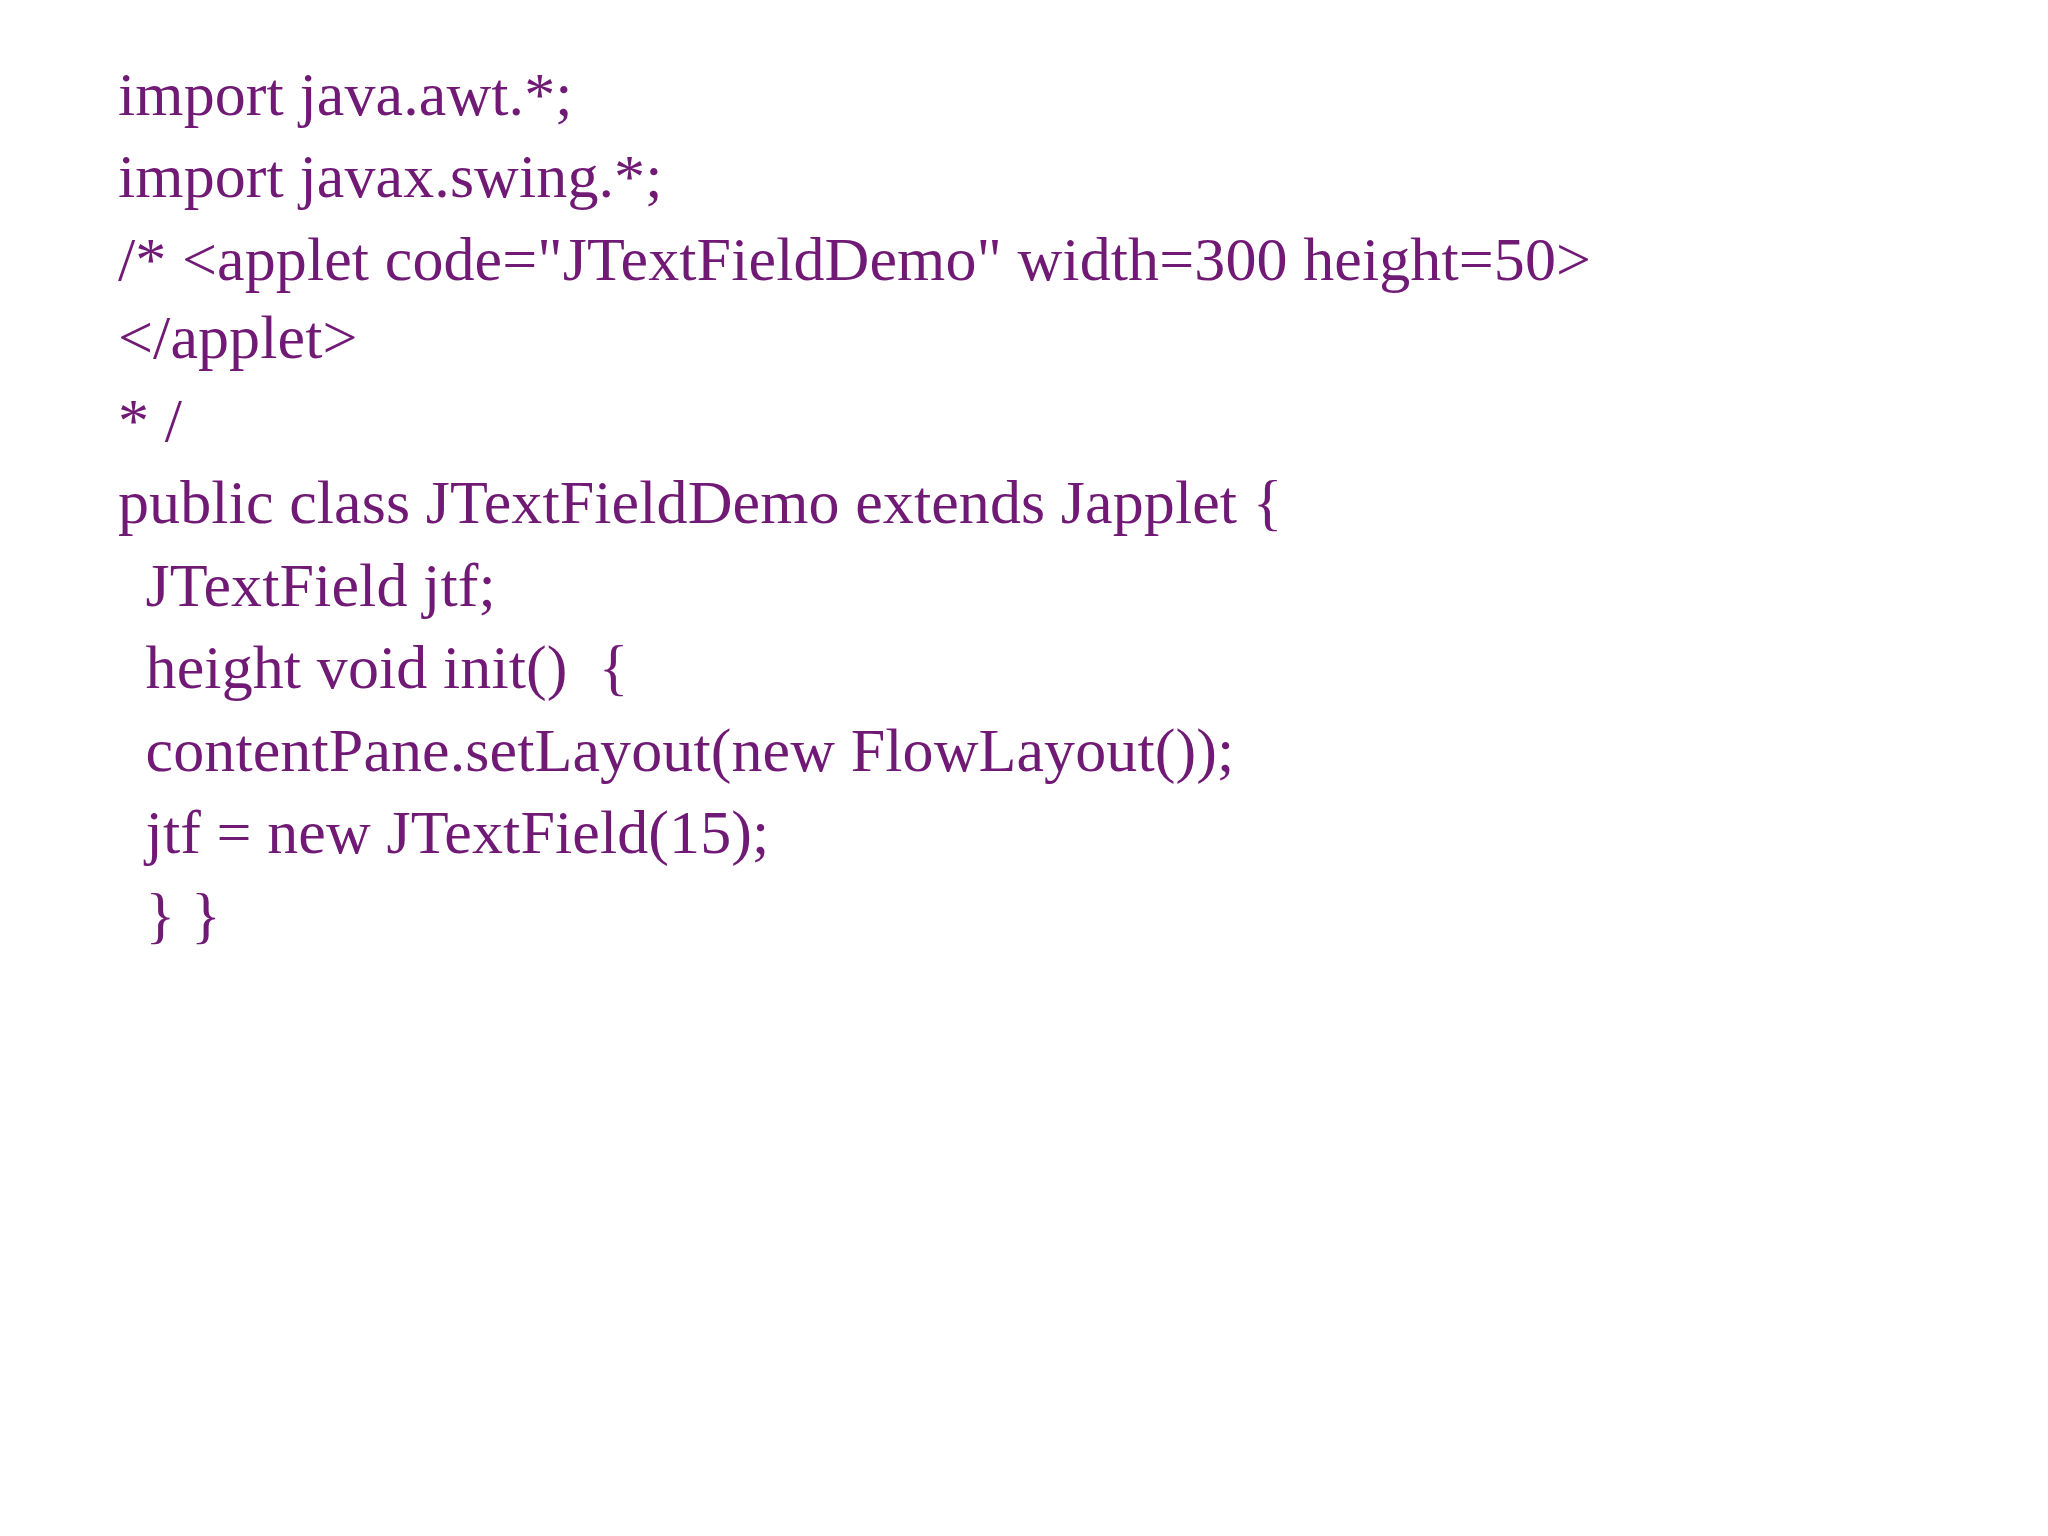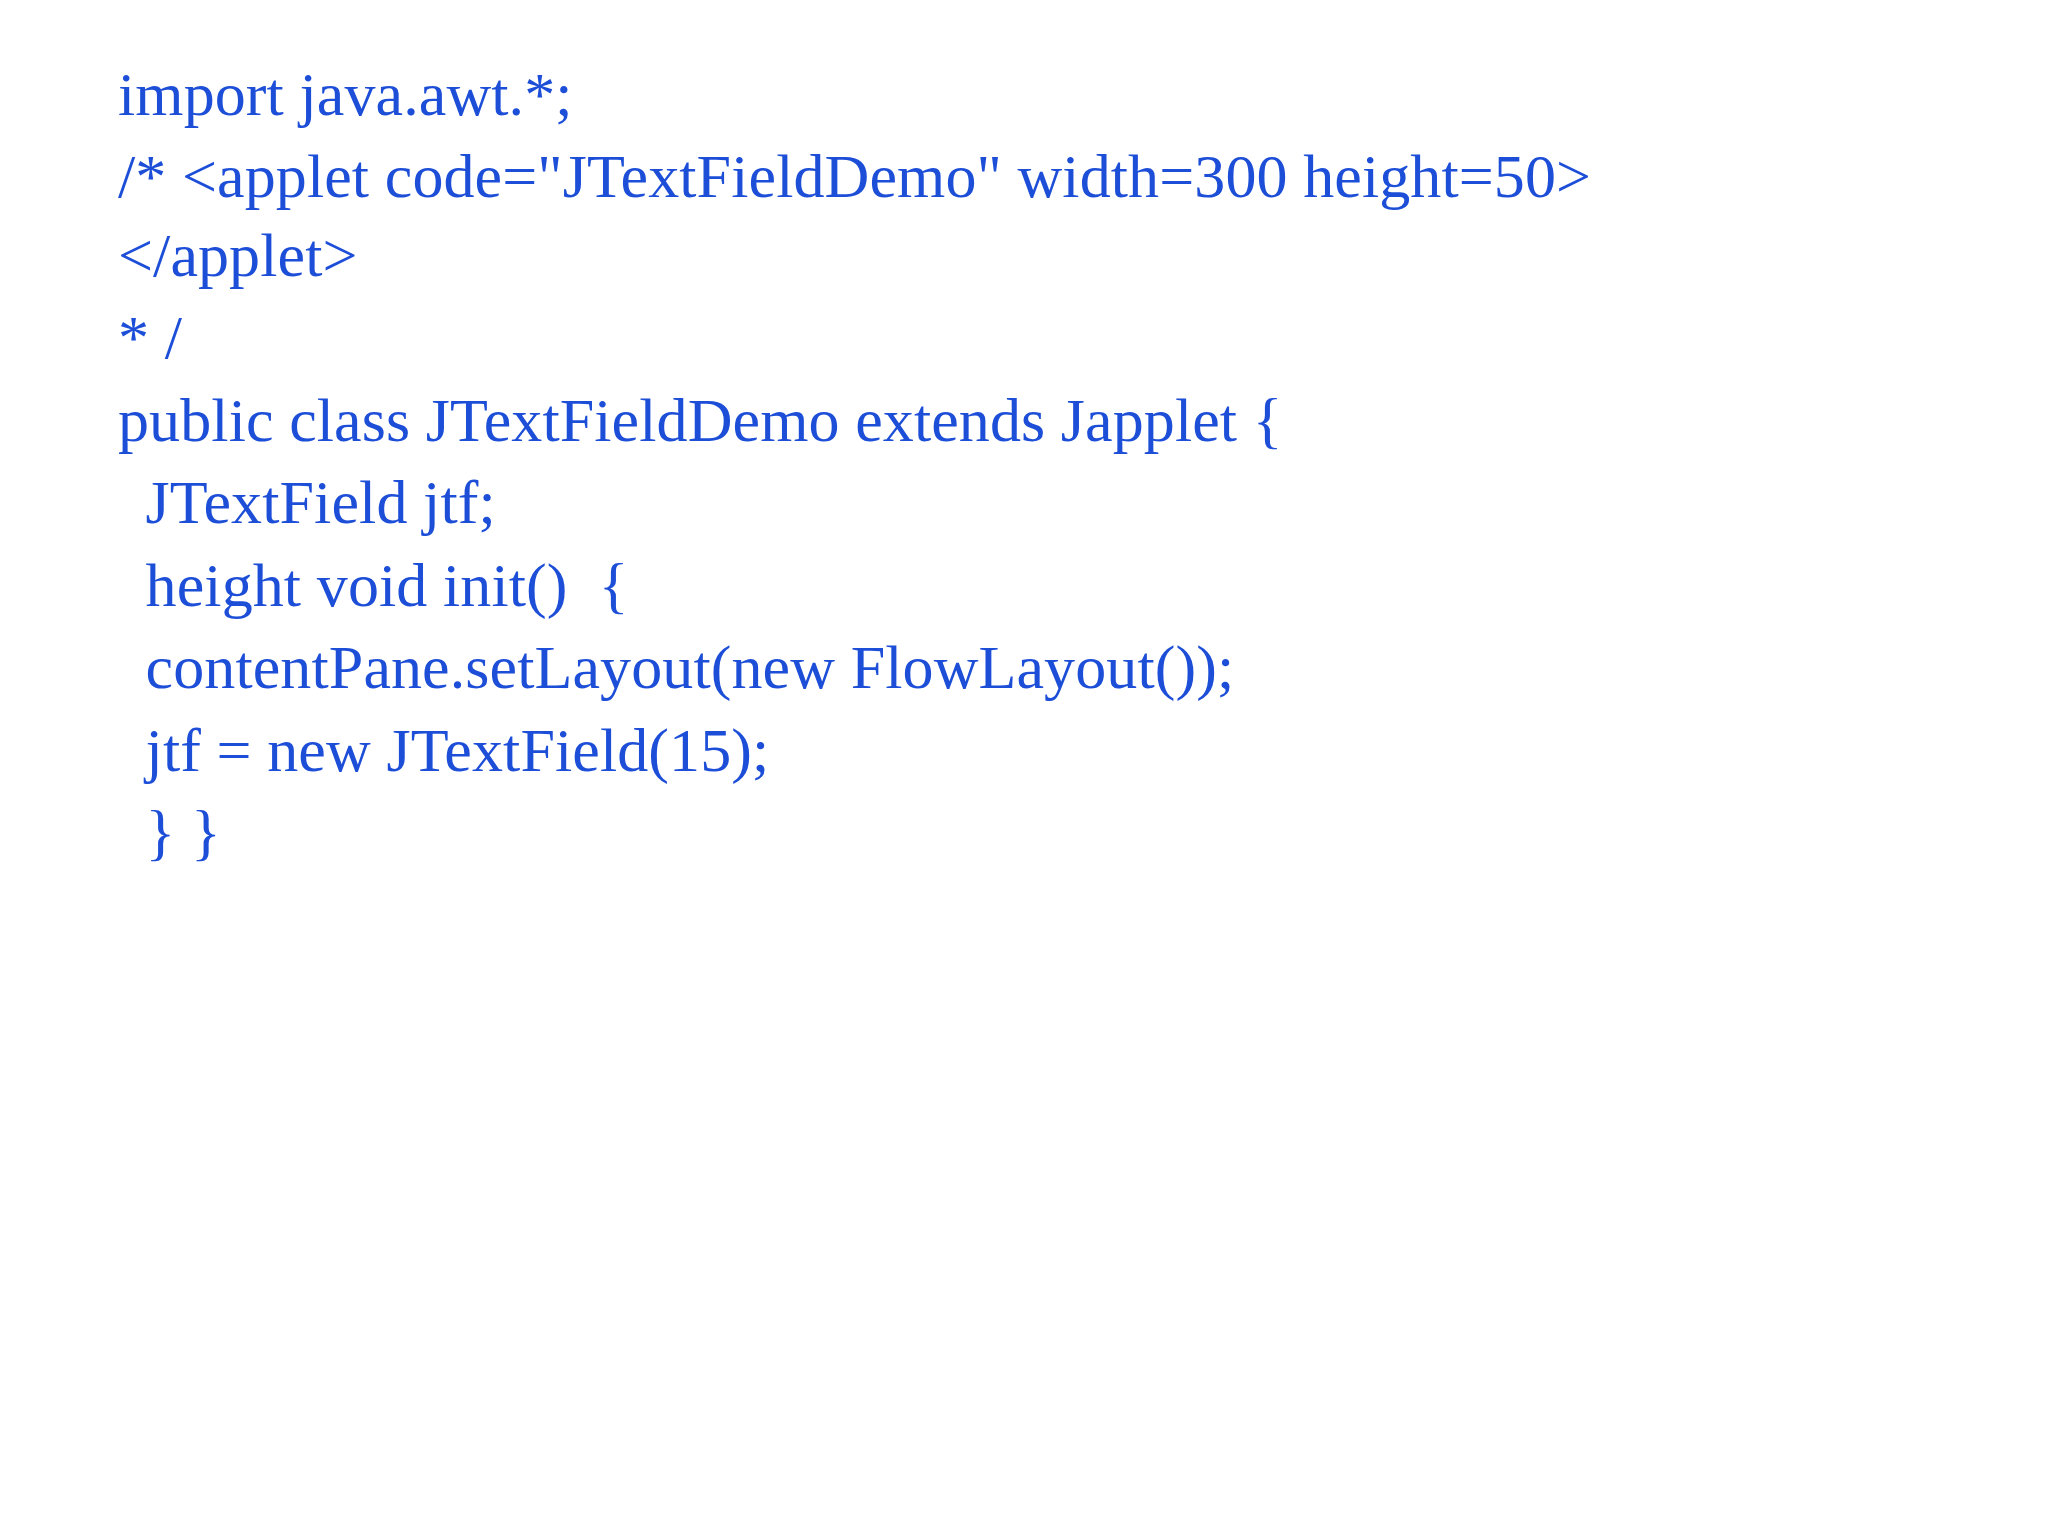--- a/index.html
+++ b/index.html
@@ -24,21 +24,21 @@
   .code-block {
     position: absolute;
     left: 118px;
     top: 62px;
     width: 1800px;
   }
   .code-line {
     font-family: "Liberation Serif", "DejaVu Serif", serif;
     font-size: 62px;
     line-height: 1.04;
-    color: #1d4ed8;
+    color: #701a75;
     white-space: pre-wrap;
     letter-spacing: 0.1px;
     margin: 0 0 18px 0;
     text-rendering: optimizeLegibility;
   }
   .code-line.indent {
     padding-left: 12px;
   }
   .tight {
     margin-bottom: 14px;
@@ -46,20 +46,21 @@
 </style>
 </head>
 <body>
 
 <div class="slide">
 
   <div class="code-block">
 
     <div class="code-line">import java.awt.*;</div>
 
+    <div class="code-line">import javax.swing.*;</div>
 
     <div class="code-line tight">/* &lt;applet code="JTextFieldDemo" width=300 height=50&gt;</div>
 
     <div class="code-line">&lt;/applet&gt;</div>
 
     <div class="code-line">* /</div>
 
     <div class="code-line">public class JTextFieldDemo extends Japplet {</div>
 
     <div class="code-line indent"> JTextField jtf;</div>

